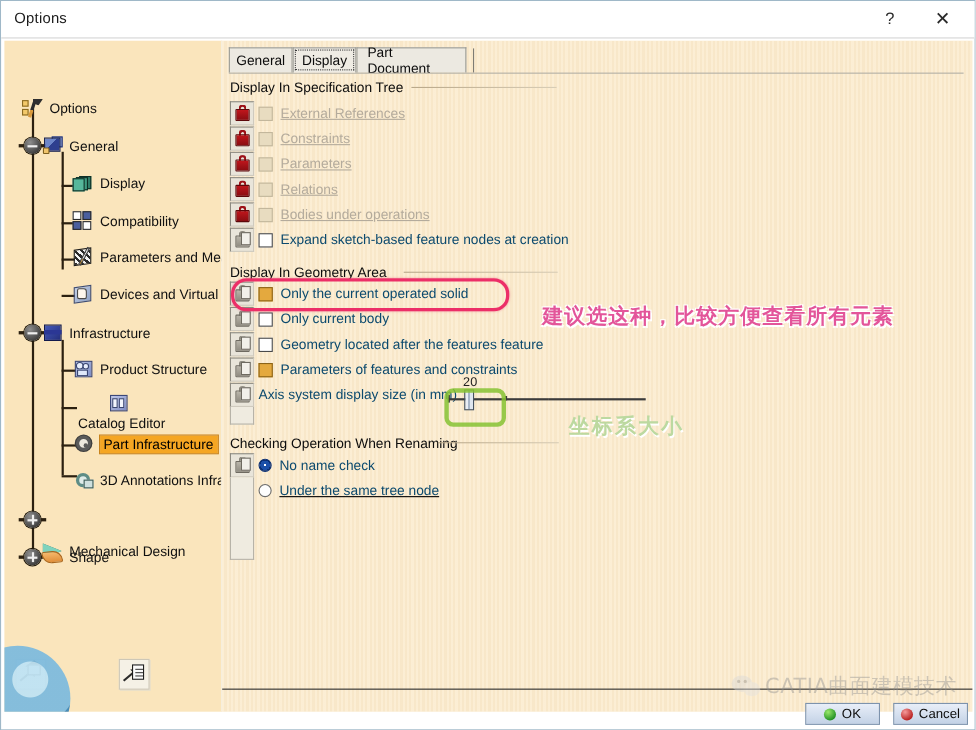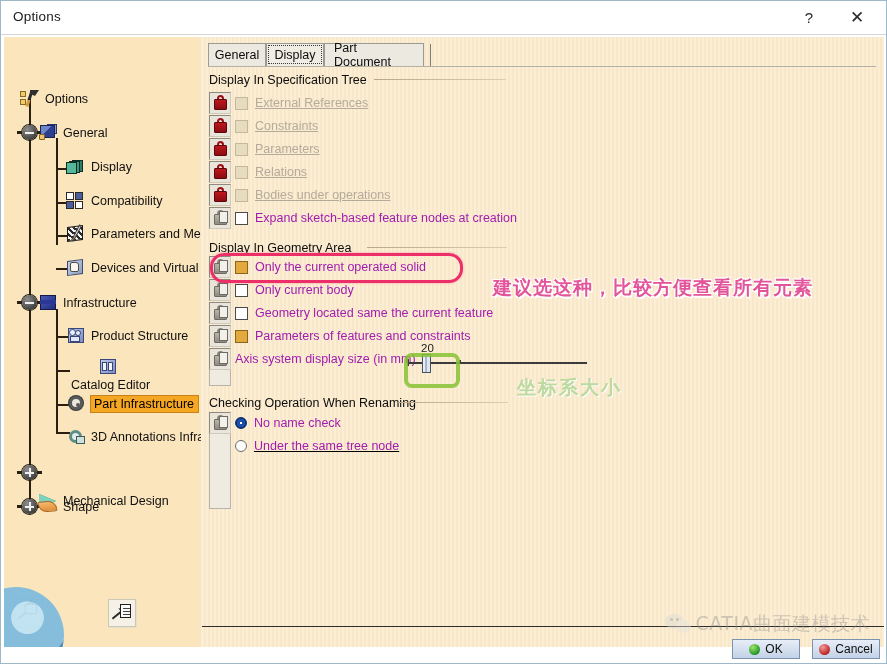--- a/index.html
+++ b/index.html
@@ -258,21 +258,21 @@
   .group-rule {
     position: absolute; height: 1px;
     background: linear-gradient(90deg, #b9a88a, #d8cdb6);
   }
 
   
   .opt-row {
     position: absolute; height: 22px; display: flex; align-items: center;
     font-size: 12.5px; white-space: nowrap;
   }
-  .opt-label { margin-left: 7px; color: #a21caf; }
+  .opt-label { margin-left: 7px; color: #0c4a6e; }
   .opt-label.dim { color: #b4ab9c; text-decoration: underline; }
 
   
   .lockbtn {
     position: absolute; width: 22px; height: 22px;
     background: #e9e5da;
     border: 1px solid #8d8a80;
     border-right-color: #cfcabe; border-bottom-color: #cfcabe;
   }
   .lockbtn .briefcase {
@@ -729,21 +729,21 @@
     <div class="opt-row" style="left:33px; top:219px;">
       <span class="cb checked"></span>
       <span class="opt-label">Only the current operated solid</span>
     </div>
     <div class="opt-row" style="left:33px; top:242px;">
       <span class="cb"></span>
       <span class="opt-label">Only current body</span>
     </div>
     <div class="opt-row" style="left:33px; top:265px;">
       <span class="cb"></span>
-      <span class="opt-label">Geometry located same the current feature</span>
+      <span class="opt-label">Geometry located after the features feature</span>
     </div>
     <div class="opt-row" style="left:33px; top:288px;">
       <span class="cb checked"></span>
       <span class="opt-label">Parameters of features and constraints</span>
     </div>
 
     <div class="opt-row" style="left:33px; top:311px;">
       <span class="opt-label" style="margin-left:0;">Axis system display size (in mm)</span>
     </div>
     <div id="slider-wrap" style="left:205px; top:307px; width:92px; height:30px;">

